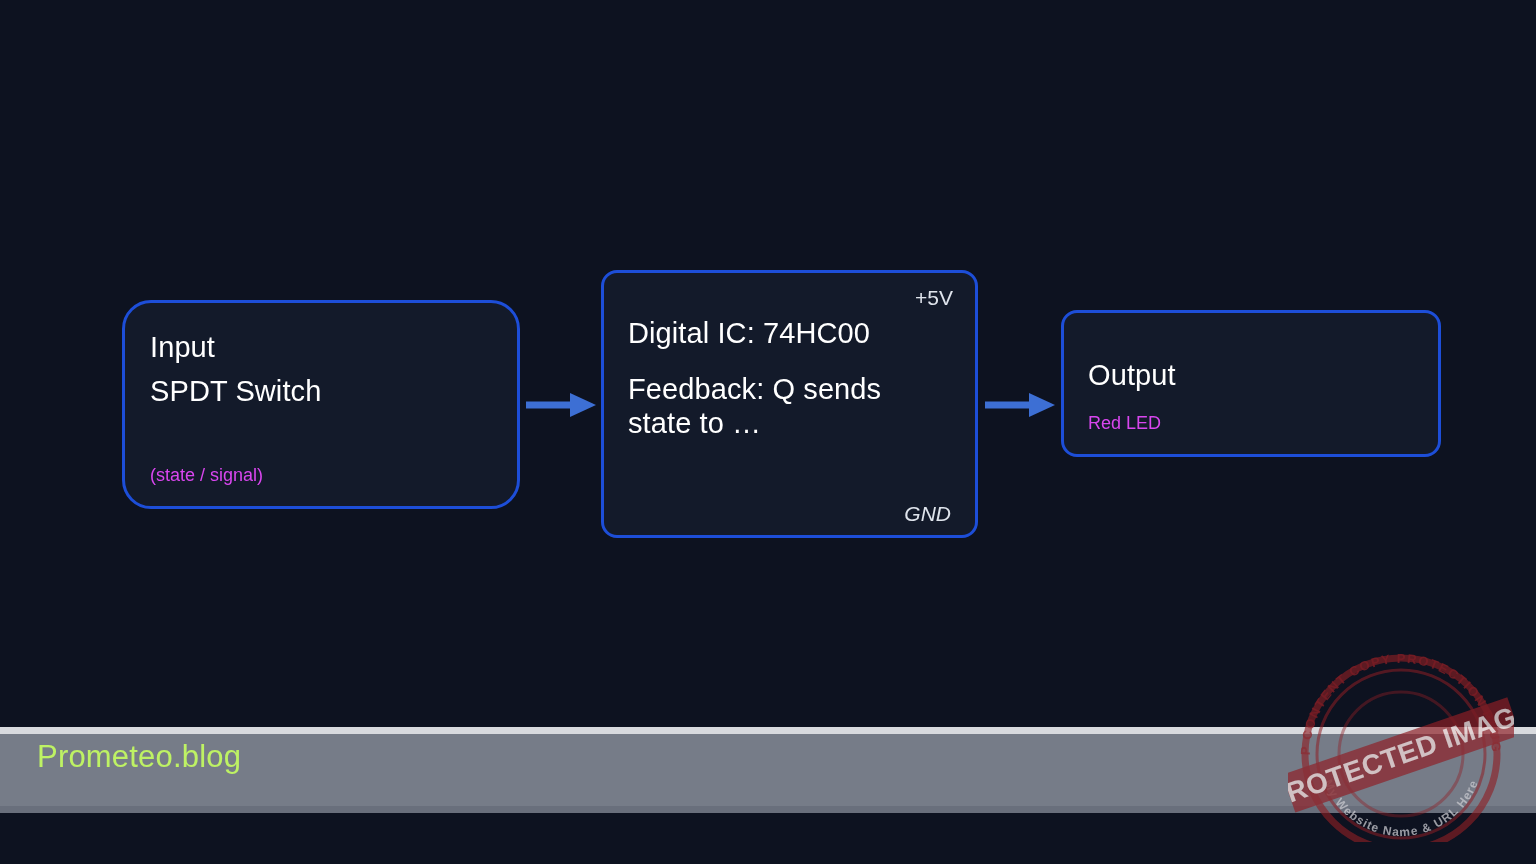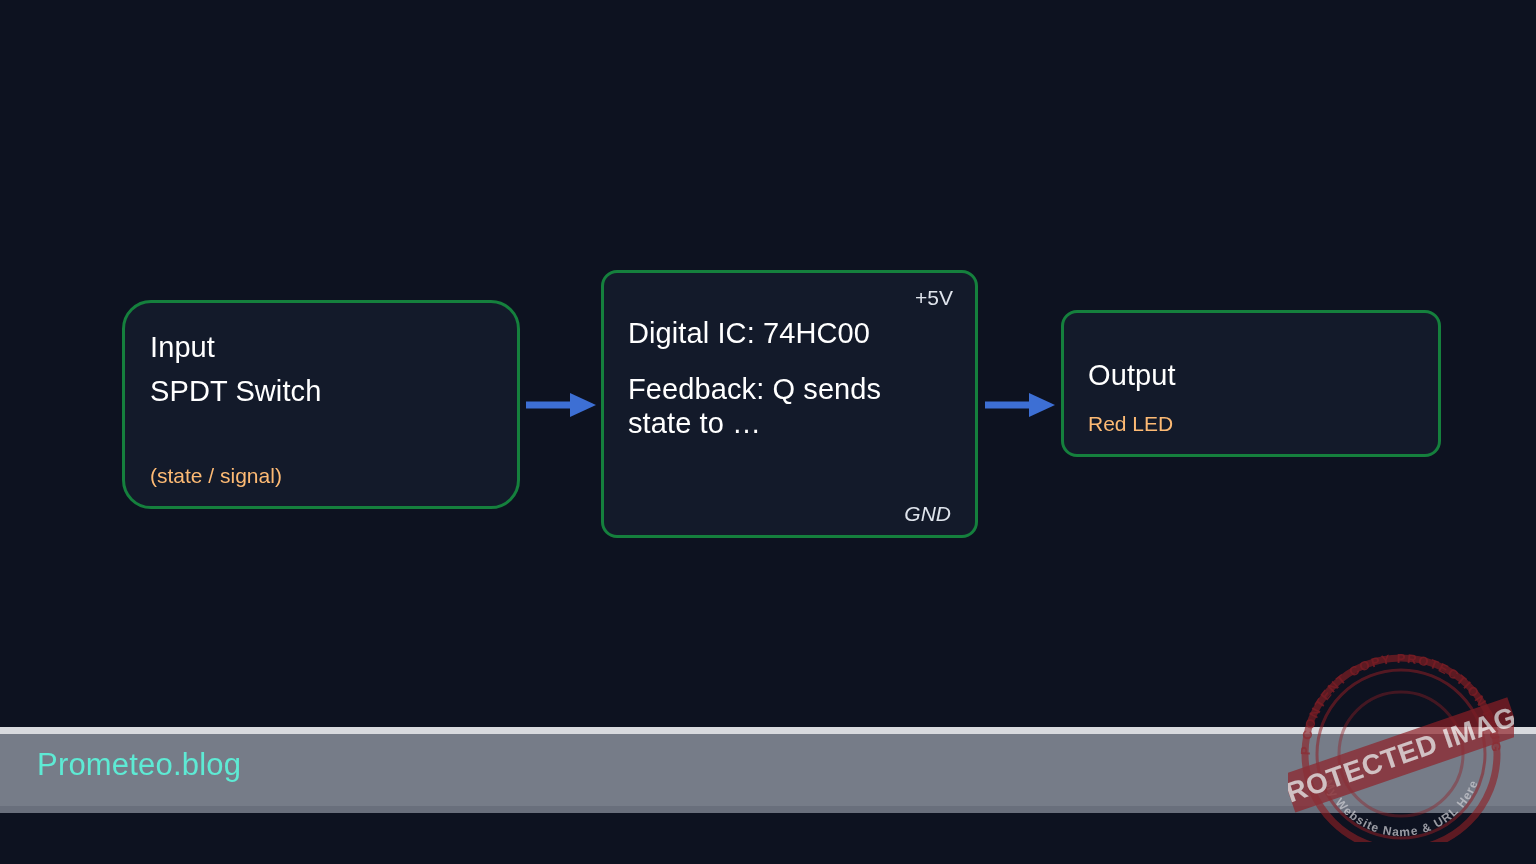--- a/index.html
+++ b/index.html
@@ -15,21 +15,21 @@
     overflow: hidden;
     font-family: "Liberation Sans", sans-serif;
     -webkit-font-smoothing: antialiased;
   }
 
   
   .node {
     position: absolute;
     box-sizing: border-box;
     background: #131a2a;
-    border: 3px solid #15803d;
+    border: 3px solid #1d4ed8;
     border-radius: 16px;
   }
   .node-inner {
     position: relative;
     width: 100%;
     height: 100%;
   }
 
   #node-input  { left: 122px; top: 300px; width: 398px; height: 209px; border-radius: 29px; }
   #node-ic     { left: 601px; top: 270px; width: 377px; height: 268px; }
@@ -38,22 +38,22 @@
   .title-lg {
     position: absolute;
     color: #ffffff;
     font-size: 29px;
     line-height: 34px;
     letter-spacing: 0.1px;
     white-space: nowrap;
   }
   .sub {
     position: absolute;
-    color: #fdba74;
-    font-size: 21px;
+    color: #d946ef;
+    font-size: 18px;
     line-height: 25px;
   }
   .rail {
     position: absolute;
     color: #dfe4ec;
     font-size: 21px;
     line-height: 24px;
     white-space: nowrap;
   }
 
@@ -99,22 +99,22 @@
   }
   #footer-shadow {
     position: absolute;
     left: 0; top: 79px;
     width: 100%; height: 7px;
     background: #696f7c;
   }
   #footer-title {
     position: absolute;
     left: 37px;
-    top: 20px;
-    color: #5eead4;
+    top: 12px;
+    color: #bef264;
     font-size: 31px;
     line-height: 36px;
     letter-spacing: 0.2px;
   }
 
   
   #watermark {
     position: absolute;
     left: 1288px;
     top: 636px;

